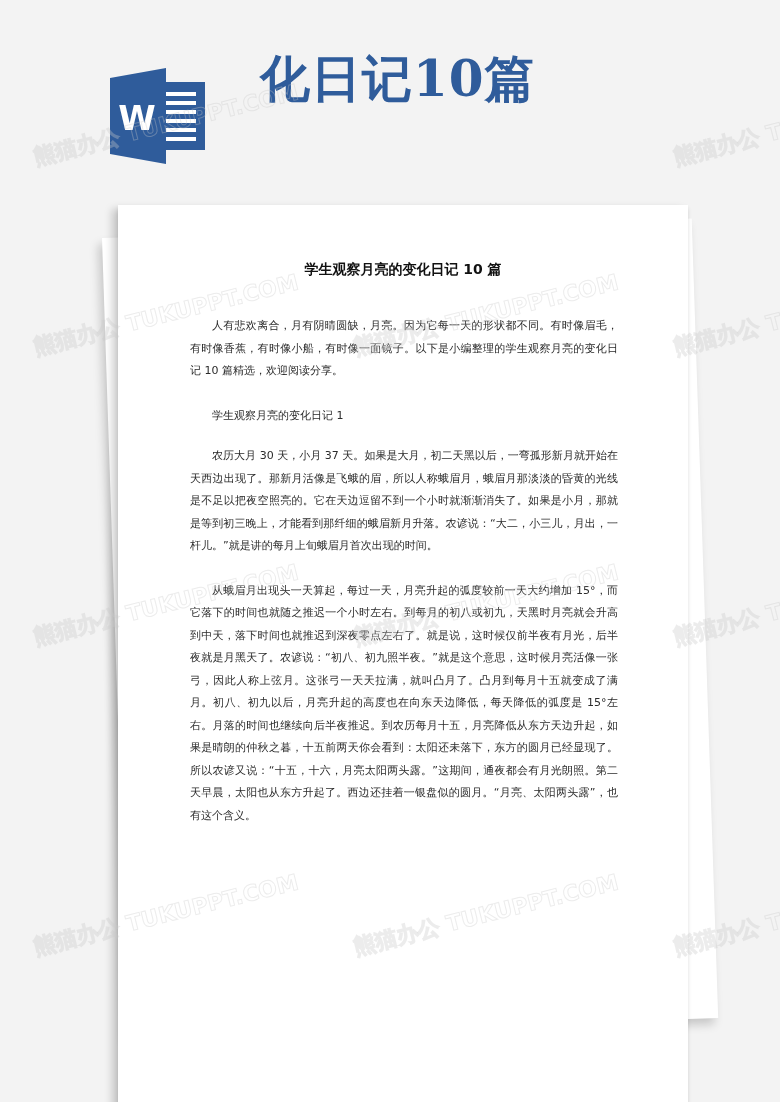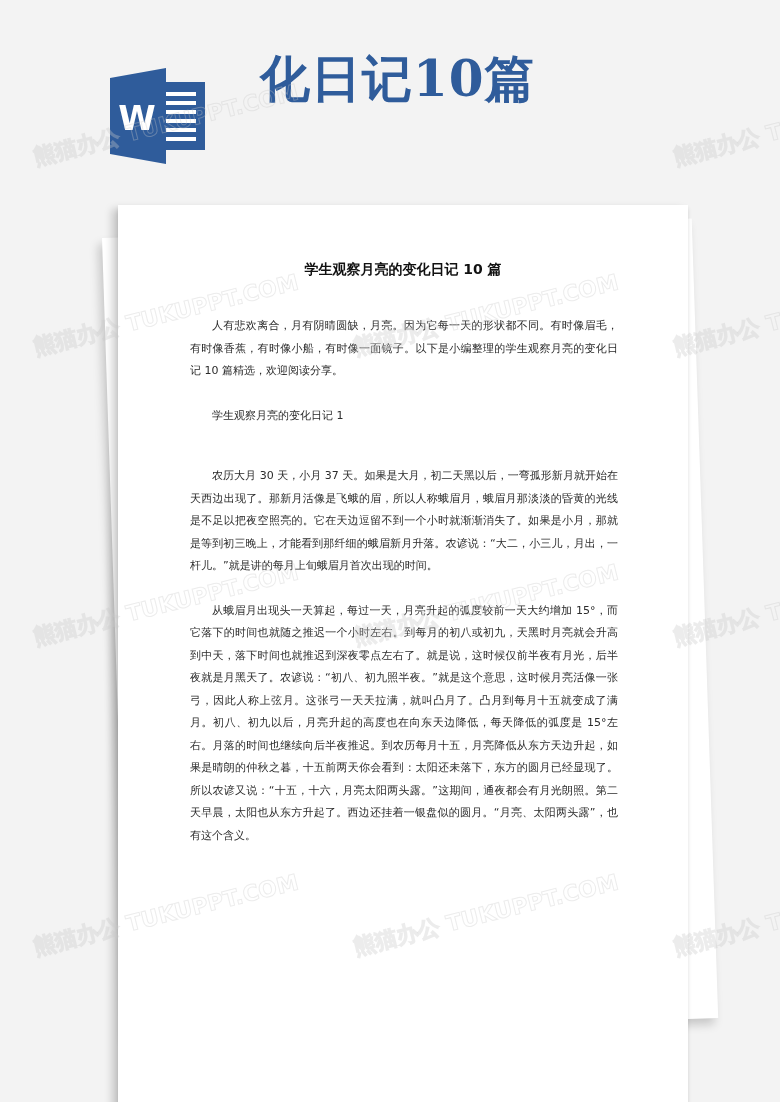--- a/index.html
+++ b/index.html
@@ -32,21 +32,21 @@
   .doc-title {
     position: absolute; left: 0; right: 0; top: 56px;
     text-align: center; font-weight: bold; font-size: 14px; color: #111;
   }
   .doc-body {
     position: absolute; left: 72px; width: 428px; top: 110px;
     font-size: 11px; line-height: 22.5px; color: #2b2b2b;
     text-align: justify;
   }
   .doc-body p { margin: 0 0 22px 0; text-indent: 2em; }
-  .doc-body p.subhead { margin-bottom: 38px; }
+  .doc-body p.subhead { margin-bottom: 18px; }
 
   .wm {
     position: absolute; font-size: 22px; font-weight: bold;
     color: rgba(255,255,255,0.0);
     -webkit-text-stroke: 1px rgba(200,200,200,0.35);
     transform: rotate(-14deg); white-space: nowrap; pointer-events: none;
     font-family: "DejaVu Sans", sans-serif;
   }
 </style>
 </head>

